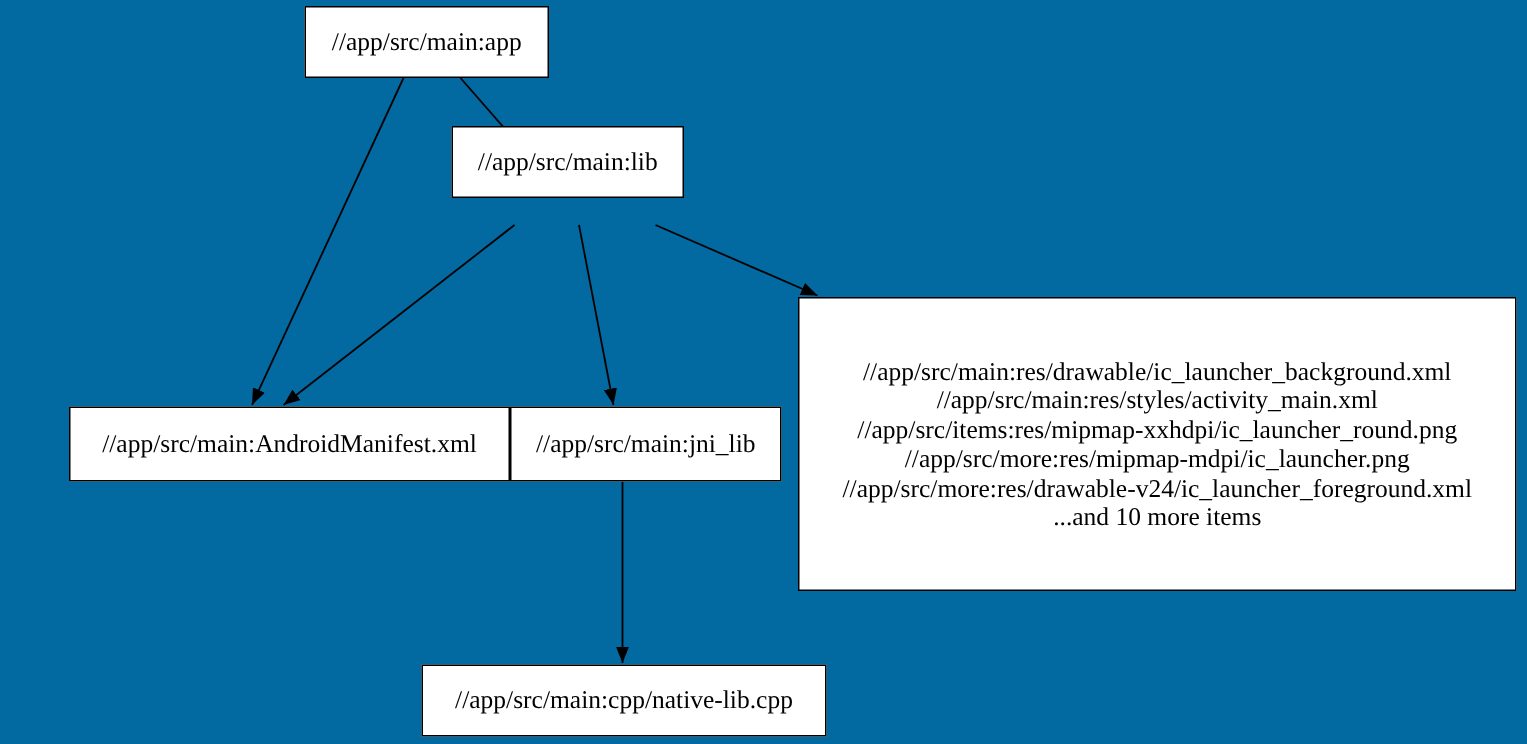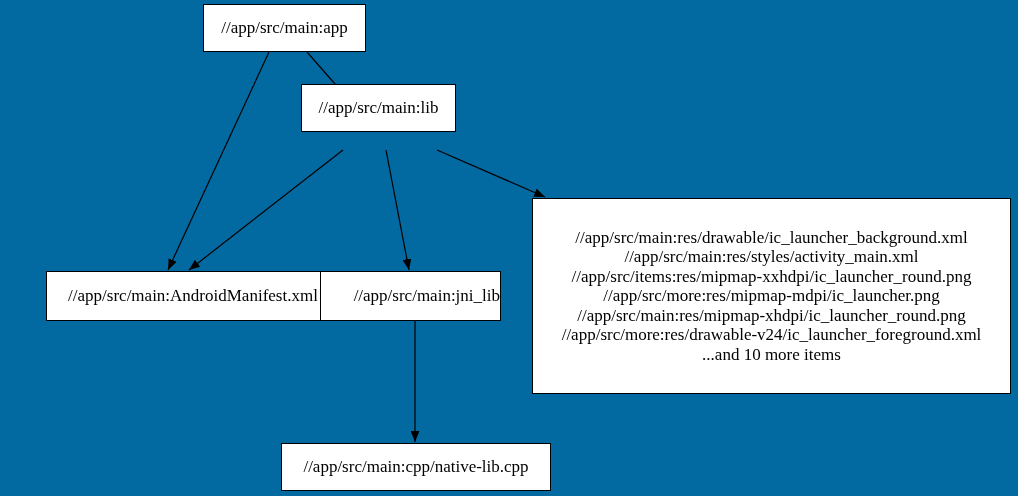--- a/index.html
+++ b/index.html
@@ -31,21 +31,21 @@
     align-items: center;
     justify-content: center;
     text-align: center;
     font-size: 17px;
     line-height: 1.1;
     white-space: nowrap;
   }
   .node-app        { left: 203px; top: 4px;   width: 163px; height: 48px; }
   .node-lib        { left: 301px; top: 84px; width: 155px; height: 48px; }
   .node-manifest   { left: 6px;   top: 271px; width: 294px; height: 50px; margin-left: 40px; }
-  .node-jni-lib    { left: 320px; top: 271px; width: 181px; height: 50px; justify-content: flex-end; }
+  .node-jni-lib    { left: 340px; top: 271px; width: 181px; height: 50px; }
   .node-native-lib { left: 281px; top: 443px; width: 270px; height: 48px; text-align: right; }
   .node-resources  {
     left: 532px; top: 198px; width: 479px; height: 196px;
     flex-direction: column;
     justify-content: center;
   }
   .node-resources .res-line {
     line-height: 19.5px;
     font-size: 17px;
   }
@@ -83,21 +83,20 @@
 
   <div class="node node-jni-lib">
     <span>//app/src/main:jni_lib</span>
   </div>
 
   <div class="node node-resources">
     <div class="res-line">//app/src/main:res/drawable/ic_launcher_background.xml</div>
     <div class="res-line">//app/src/main:res/styles/activity_main.xml</div>
     <div class="res-line">//app/src/items:res/mipmap-xxhdpi/ic_launcher_round.png</div>
     <div class="res-line">//app/src/more:res/mipmap-mdpi/ic_launcher.png</div>
-    <div class="res-line">//app/src/main:res/mipmap-xhdpi/ic_launcher_round.png</div>
     <div class="res-line">//app/src/more:res/drawable-v24/ic_launcher_foreground.xml</div>
     <div class="res-line">...and 10 more items</div>
   </div>
 
   <div class="node node-native-lib">
     <span>//app/src/main:cpp/native-lib.cpp</span>
   </div>
 
 </div>
 

